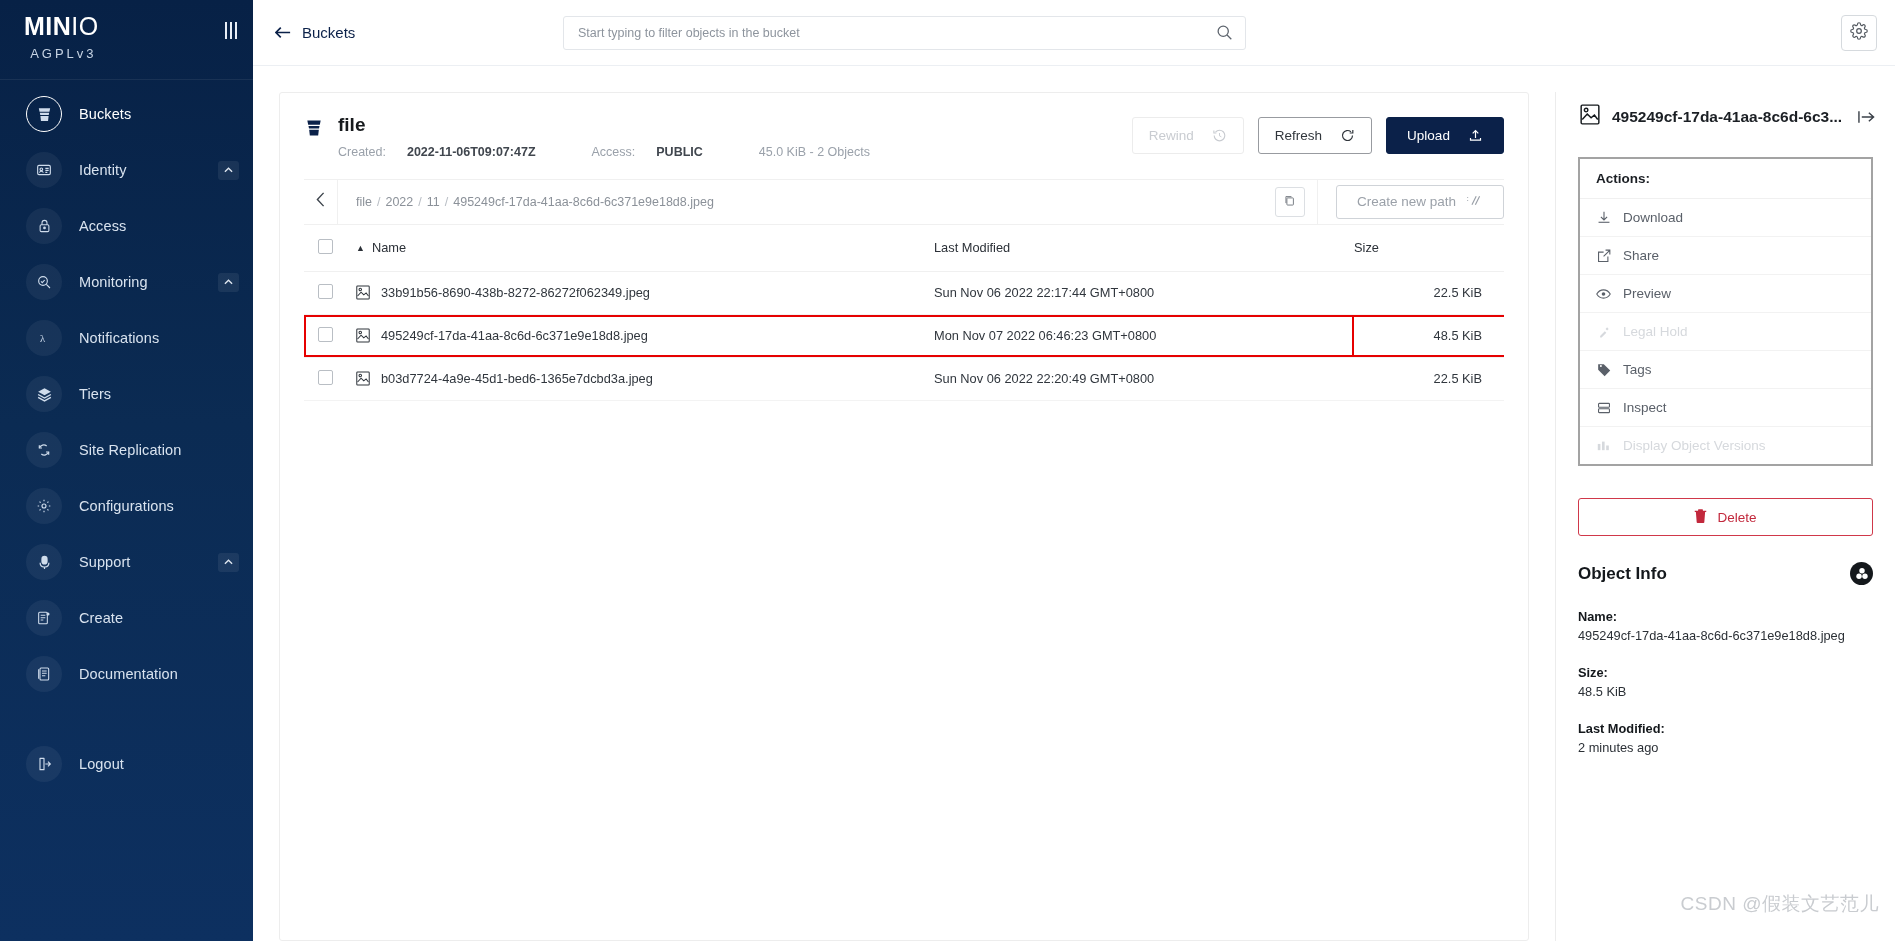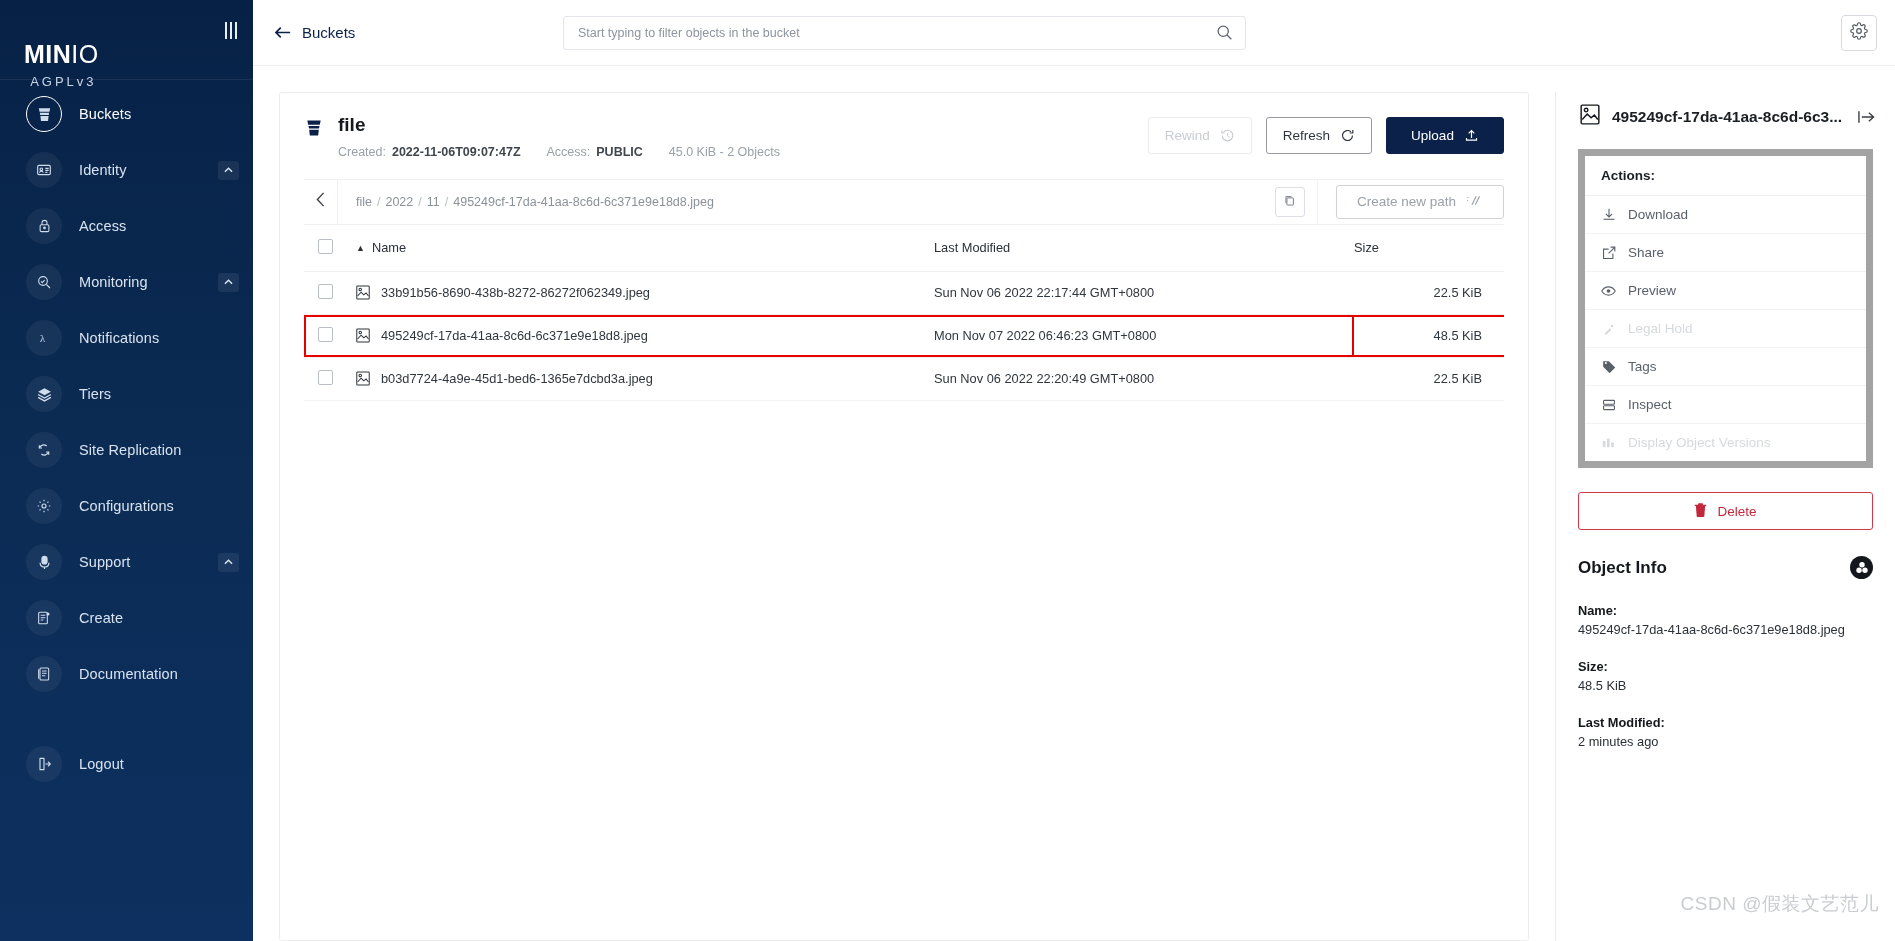--- a/index.html
+++ b/index.html
@@ -20,21 +20,21 @@
   }
   .sb-top {
     height: 80px; flex: 0 0 80px;
     display: flex; align-items: flex-start; justify-content: space-between;
     padding: 10px 16px 0 24px;
     border-bottom: 1px solid rgba(255,255,255,0.07);
   }
   .brand { display: flex; flex-direction: column; align-items: center; padding-top: 4px;}
   .brand-logo {
     font-size: 25px; font-weight: bold; color: #fff;
-    letter-spacing: 0.5px; line-height: 1; font-family: "Liberation Sans", sans-serif; margin-top: 28px;
+    letter-spacing: 0.5px; line-height: 1; font-family: "Liberation Sans", sans-serif;
   }
   .brand-logo .o { font-weight: normal; }
   .brand-sub {
     font-size: 13px; color: #c7d4e4; letter-spacing: 3px;
     margin-top: 7px; padding-left: 4px;
   }
   .menu-toggle {
     display: flex; gap: 2.5px; margin-top: 12px; cursor: pointer;
   }
   .menu-toggle i { display: block; width: 2.5px; height: 17px; background: #e8eef6; }
@@ -109,30 +109,30 @@
     background: #fff; display: flex; flex-direction: column;
     min-height: 0; flex: 1; margin-bottom: 0;
   }
 
   
   .bhead { display: flex; align-items: flex-start; padding: 22px 24px 20px 24px; }
   .bhead-ico { margin-top: 3px; margin-right: 14px; color: #0b2149; }
   .bhead-title { font-size: 19px; font-weight: bold; color: #16191c; line-height: 1.1;}
   .bhead-meta {
     margin-top: 9px; font-size: 12.5px; color: #9aa1aa;
-    display: flex; align-items: center; gap: 6px; flex-wrap: wrap;
+    display: flex; align-items: center; gap: 21px; flex-wrap: wrap;
   }
   .bhead-meta .k { color: #9aa1aa; }
   .bhead-meta .v { color: #40464e; font-weight: bold; }
   .bhead-meta .sep { width: 14px; }
   .bhead-actions { margin-left: auto; display: flex; gap: 14px; padding-top: 2px;}
   .btn {
     height: 37px; min-width: 104px; padding: 0 16px; border-radius: 3px;
     font-size: 13.5px; display: inline-flex; align-items: center;
-    justify-content: center; gap: 10px; cursor: pointer;
+    justify-content: center; gap: 18px; cursor: pointer;
     font-family: "Liberation Sans", sans-serif; white-space: nowrap; text-align: right;
   }
   .btn-ghost { border: 1px solid #ececec; background: #fff; color: #c9ccd1; cursor: default; }
   .btn-outline { border: 1px solid #989ba0; background: #fff; color: #31363c; }
   .btn-primary { border: 1px solid #0b2149; background: #0b2149; color: #fff; min-width: 118px; font-weight: 500;}
   .btn svg { display:block; }
 
   
   .pathbar {
     display: flex; align-items: center; border-top: 1px solid #f0f0f0;
@@ -196,21 +196,21 @@
   }
   .rp-head {
     display: flex; align-items: center; gap: 12px;
     padding: 12px 20px 16px 24px;
   }
   .rp-head .ttl {
     font-size: 15.5px; font-weight: bold; color: #1b1f24; flex: 1;
     overflow: hidden; text-overflow: ellipsis; white-space: nowrap;
   }
   .rp-close { color: #3a4048; cursor: pointer; display: flex; }
-  .actions-box { margin: 4px 22px; border: 7px solid #a3a3a3; }
+  .actions-box { margin: 12px 22px; border: 2px solid #a3a3a3; }
   .actions-title {
     font-size: 13.5px; font-weight: bold; color: #1b1f24;
     padding: 12px 16px; border-bottom: 1px solid #f0f0f0;
   }
   .act {
     display: flex; align-items: center; gap: 12px;
     padding: 11px 16px; font-size: 13.5px; color: #5a6069;
     border-bottom: 1px solid #f2f2f2; cursor: pointer;
   }
   .act:last-child { border-bottom: 0; }

